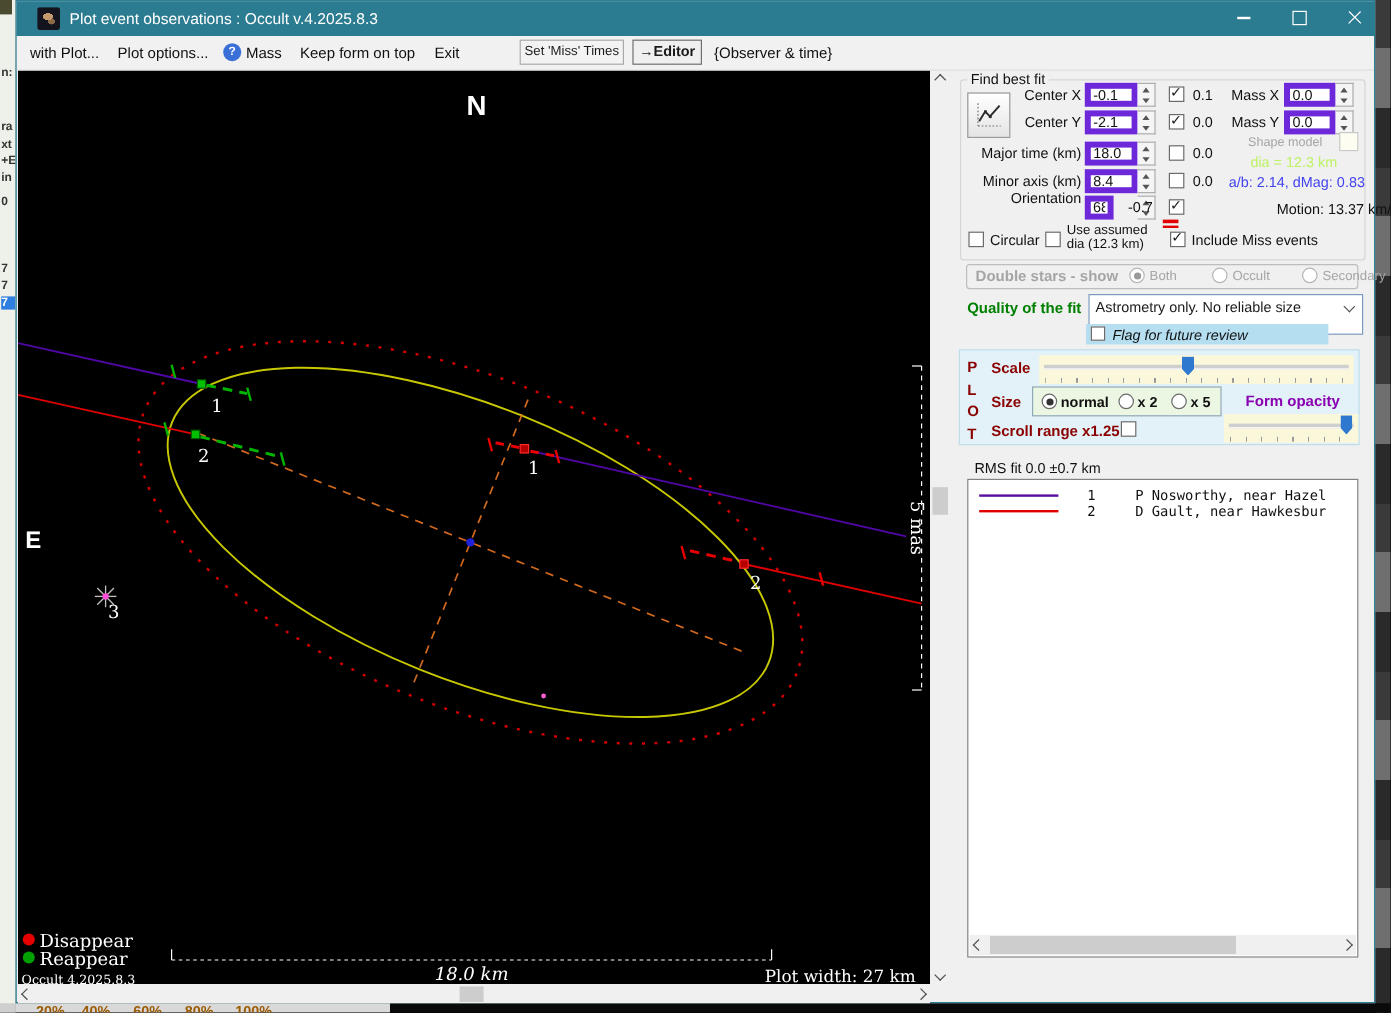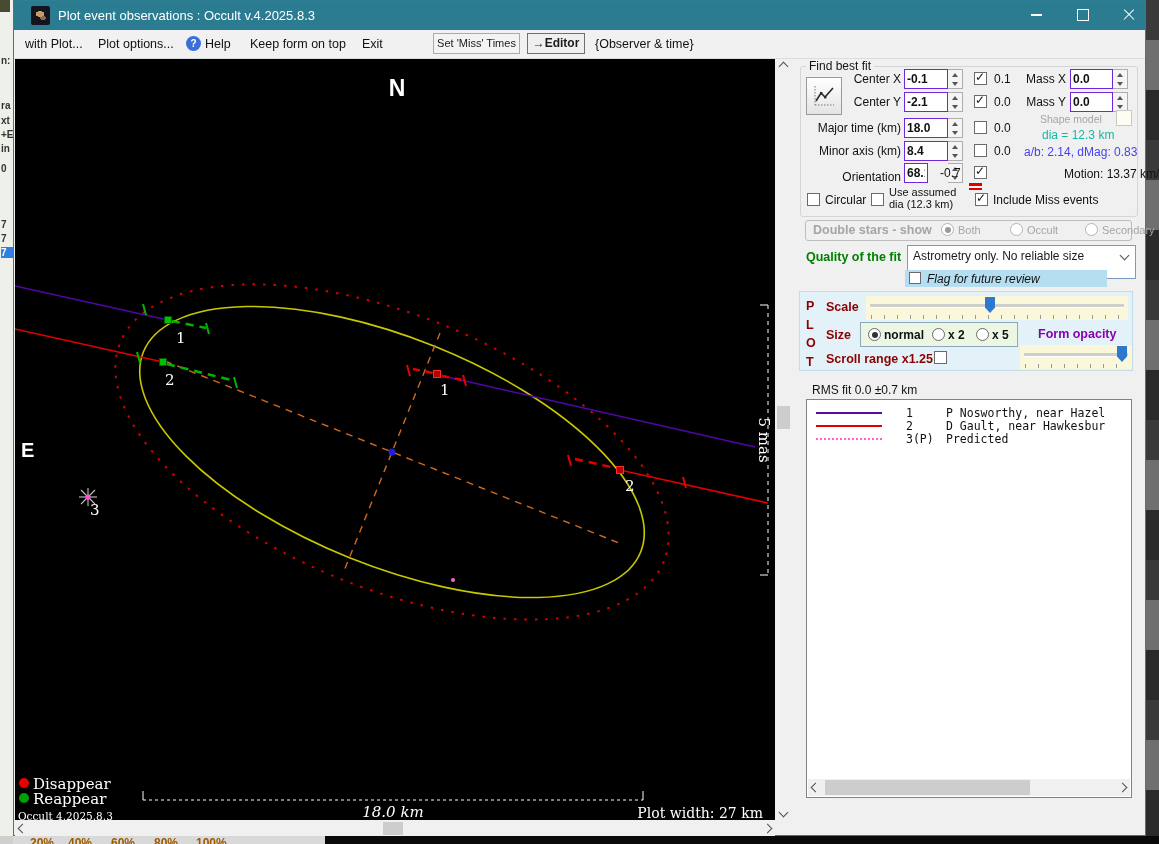--- a/index.html
+++ b/index.html
@@ -57,35 +57,35 @@
   .chev.up{transform:rotate(-135deg);}
   .chev.left{transform:rotate(135deg);}
   .chev.right{transform:rotate(-45deg);}
 
   
   .rightpanel{left:792px;top:59px;width:353px;height:776px;background:#f0f0f0;}
   .groupbox{position:absolute;border:1px solid #d5d5d5;border-radius:3px;}
   .grouplabel{position:absolute;background:#f0f0f0;padding:0 3px;font-size:12px;color:#111;white-space:nowrap;}
   .lbl{position:absolute;font-size:12px;color:#111;white-space:nowrap;}
   .lbl.r{text-align:right;}
-  .field{position:absolute;height:20px;background:#fff;border:1px solid #6d28d9;box-sizing:border-box;
-    font-family:"Liberation Sans",sans-serif;font-size:12px;padding:0 2px;color:#111;font-weight:bold;}
+  .field{position:absolute;height:20px;background:#fff;border:5px solid #6d28d9;box-sizing:border-box;
+    font-family:"Liberation Sans",sans-serif;font-size:12px;padding:0 2px;color:#111;}
   .spin{position:absolute;width:15px;height:20px;border:1px solid #adadad;border-left:none;box-sizing:border-box;
     background:#f5f5f5;display:flex;flex-direction:column;align-items:center;justify-content:space-around;}
   .spin i{width:0;height:0;border-left:3.5px solid transparent;border-right:3.5px solid transparent;}
   .spin .up{border-bottom:4px solid #555;}
   .spin .dn{border-top:4px solid #555;}
   .cb{position:absolute;width:13px;height:13px;background:#fff;border:1px solid #6a6a6a;box-sizing:border-box;}
   .cb.checked::after{content:"✓";position:absolute;left:0px;top:-3px;font-size:12px;color:#1a1a1a;}
   .radio{position:absolute;width:13px;height:13px;border-radius:50%;background:#fff;border:1px solid #6a6a6a;box-sizing:border-box;}
   .radio.selected::after{content:"";position:absolute;left:2.5px;top:2.5px;width:6px;height:6px;border-radius:50%;background:#333;}
   .radio.disabled{border-color:#b5b5b5;}
   .radio.disabled::after{background:#9a9a9a;}
   .graylbl{color:#a5a5a5;}
-  .teal{color:#14b8a6;}
+  .teal{color:#bef264;}
   .bluetxt{color:#4343f0;}
   .greenlbl{color:#008000;font-weight:bold;font-size:12.5px;}
   .redbars{position:absolute;width:13px;height:7px;border-top:3px solid #e00000;border-bottom:2px solid #e00000;box-sizing:border-box;}
   .combo{position:absolute;height:34px;background:#fff;border:1px solid #7a9ac0;box-sizing:border-box;font-size:12px;}
   .combo .val{position:absolute;left:5px;top:3px;white-space:nowrap;}
   .combo .carrow{position:absolute;right:7px;top:6px;}
   .flagbg{position:absolute;background:#b5dff0;}
   .italiclbl{font-style:italic;}
 
   .plotpanel{position:absolute;left:799px;top:291px;width:334px;height:80px;background:#e2f2f8;border:1px solid #c2dde8;box-sizing:border-box;}
@@ -153,21 +153,21 @@
       <span class="glyph-close">
         <i></i>
         <i></i>
       </span>
     </div>
 
   <div class="abs menubar"></div>
   <span class="abs menu-item" style="left:25px;top:37px">with Plot...</span>
   <span class="abs menu-item" style="left:98px;top:37px">Plot options...</span>
   <span class="abs help-icon" style="left:186px;top:36px">?</span>
-  <span class="abs menu-item" style="left:205px;top:37px">Help</span>
+  <span class="abs menu-item" style="left:205px;top:37px">Mass</span>
   <span class="abs menu-item" style="left:250px;top:37px">Keep form on top</span>
   <span class="abs menu-item" style="left:362px;top:37px">Exit</span>
   <div class="abs mini-btn" style="left:433px;top:33px;width:87px">Set 'Miss' Times</div>
   <div class="abs mini-btn editor-btn" style="left:527px;top:33px;width:58px">→Editor</div>
   <span class="abs menu-item" style="left:595px;top:37px">{Observer &amp; time}</span>
 
   <div class="abs plot">
     <svg width="760" height="761" viewBox="0 0 760 761">
 
       <ellipse cx="377" cy="393" rx="293" ry="137" transform="rotate(21.9 377 393)" fill="none" stroke-width="2" stroke-dasharray="2.5 8" style="stroke: rgb(212, 0, 0);"></ellipse>
@@ -324,21 +324,21 @@
   <span class="abs lbl r" style="left:812px;top:144px;width:89px">Minor axis (km)</span>
   <input class="abs field" style="left: 904px; top: 141px; width: 44px;" value="8.4">
   <span class="abs spin" style="left:948px;top:141px">
       <i class="up"></i>
       <i class="dn"></i>
     </span>
   <span class="abs cb" style="left:974px;top:144px"></span>
   <span class="abs lbl" style="left:994px;top:144px">0.0</span>
   <span class="abs lbl bluetxt" style="left:1024px;top:145px">a/b: 2.14, dMag: 0.83</span>
 
-  <span class="abs lbl r" style="left:822px;top:170px;width:79px">Orientation</span>
+  <span class="abs lbl r" style="left:822px;top:158px;width:79px">Orientation</span>
   <input class="abs field" style="left: 904px; top: 163px; width: 24px;" value="68.1">
   <span class="abs spin" style="left:948px;top:163px">
       <i class="up"></i>
       <i class="dn"></i>
     </span>
   <span class="abs cb checked" style="left:974px;top:166px"></span>
   <span class="abs lbl" style="left:940px;top:166px">-0.7</span>
   <span class="abs lbl" style="left:1064px;top:167px">Motion: 13.37 km/s</span>
 
   <span class="abs redbars" style="left:969px;top:183px"></span>
@@ -400,25 +400,20 @@
     <div class="obsrow">
       <span class="swatch" style="border-top-color: rgb(90, 13, 158); border-top-style: solid;"></span>
       <span class="num">1</span>
       <span class="nm">P Nosworthy, near Hazel</span>
     </div>
     <div class="obsrow">
       <span class="swatch" style="border-top-color: rgb(224, 0, 0); border-top-style: solid;"></span>
       <span class="num">2</span>
       <span class="nm">D Gault, near Hawkesbur</span>
     </div>
-    <div class="obsrow">
-      <span class="swatch" style="border-top-color: rgb(255, 95, 210); border-top-style: dotted;"></span>
-      <span class="num">3(P)</span>
-      <span class="nm">Predicted</span>
-    </div>
     <div class="lb-scroll sb">
       <div class="arrow" style="left:0;top:1px">
           <span class="chev left"></span>
         </div>
       <div class="thumb" style="left:17px;top:1px;width:205px;height:15px"></div>
       <div class="arrow" style="right:0;top:1px">
           <span class="chev right"></span>
         </div>
     </div>
   </div>

